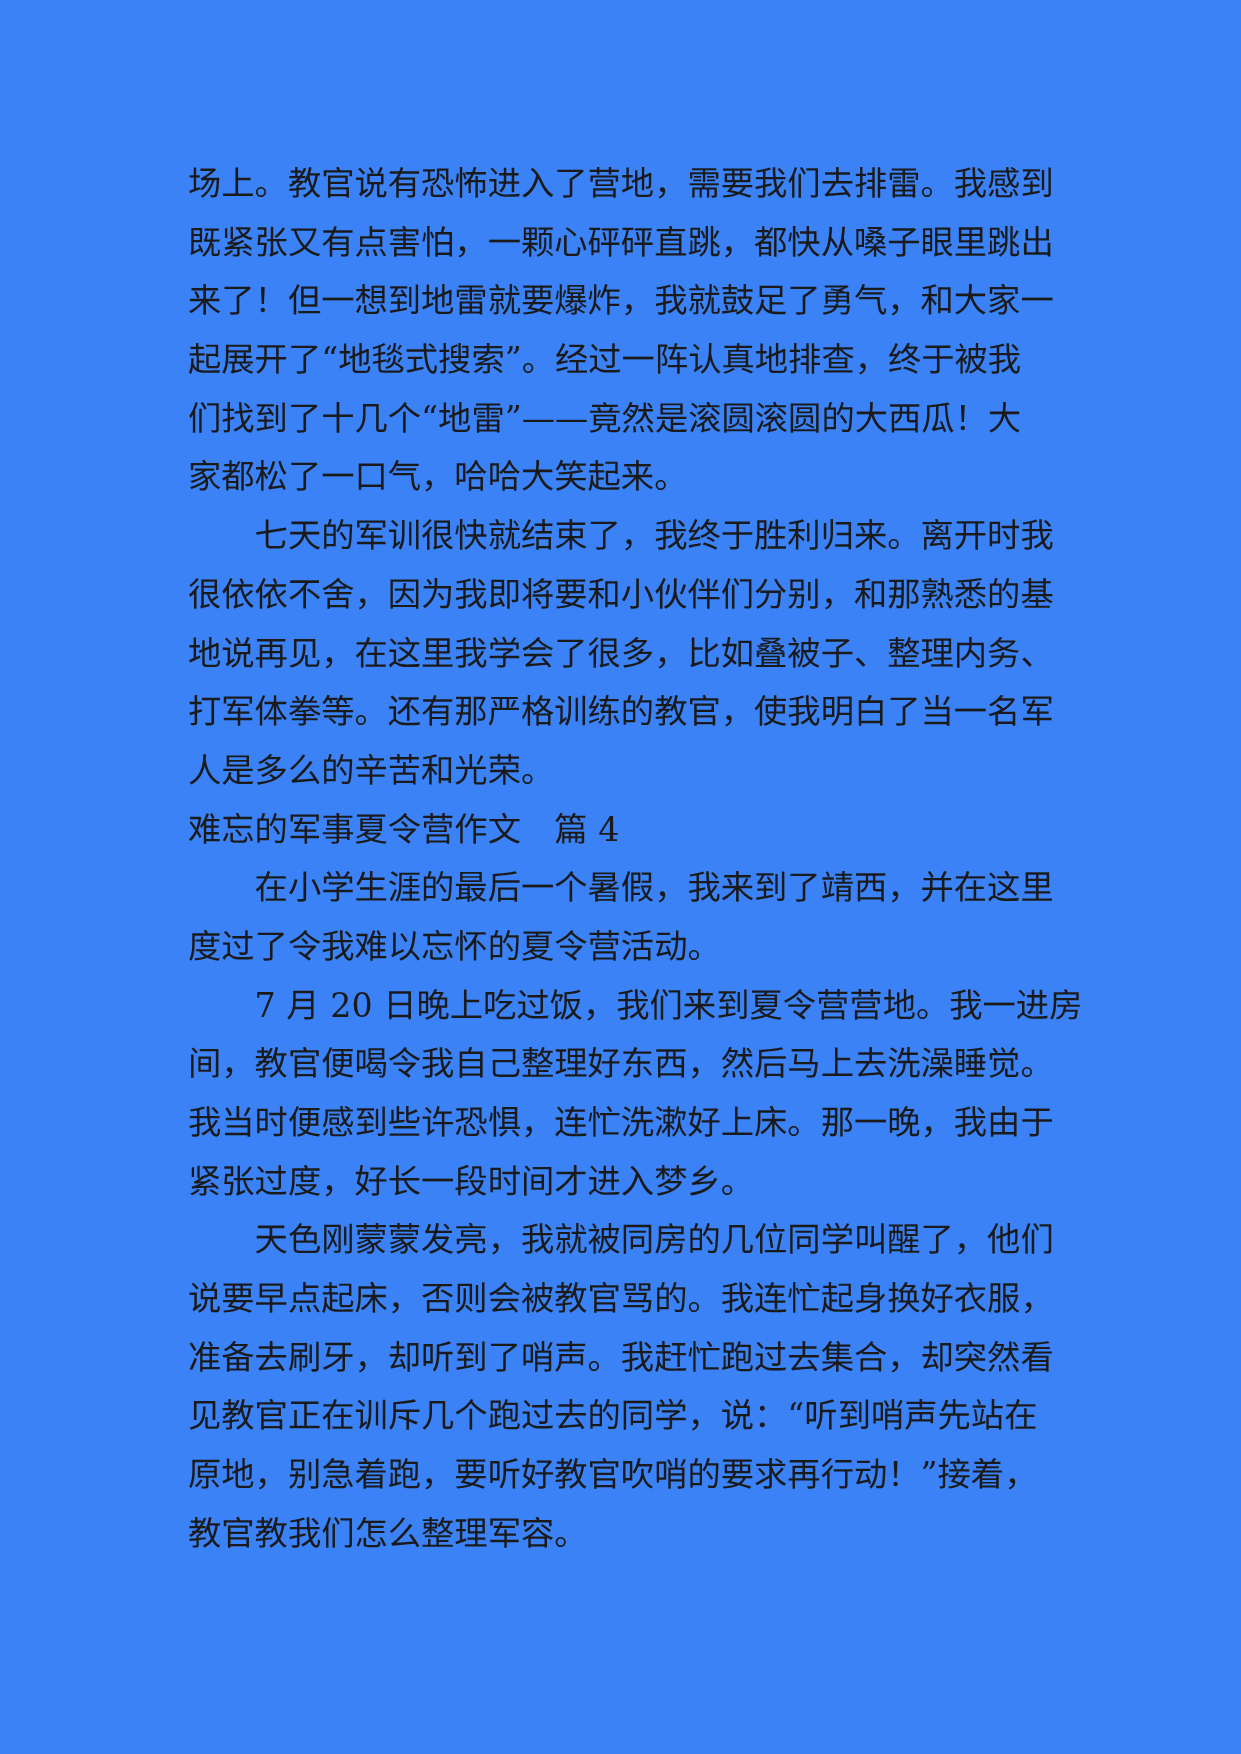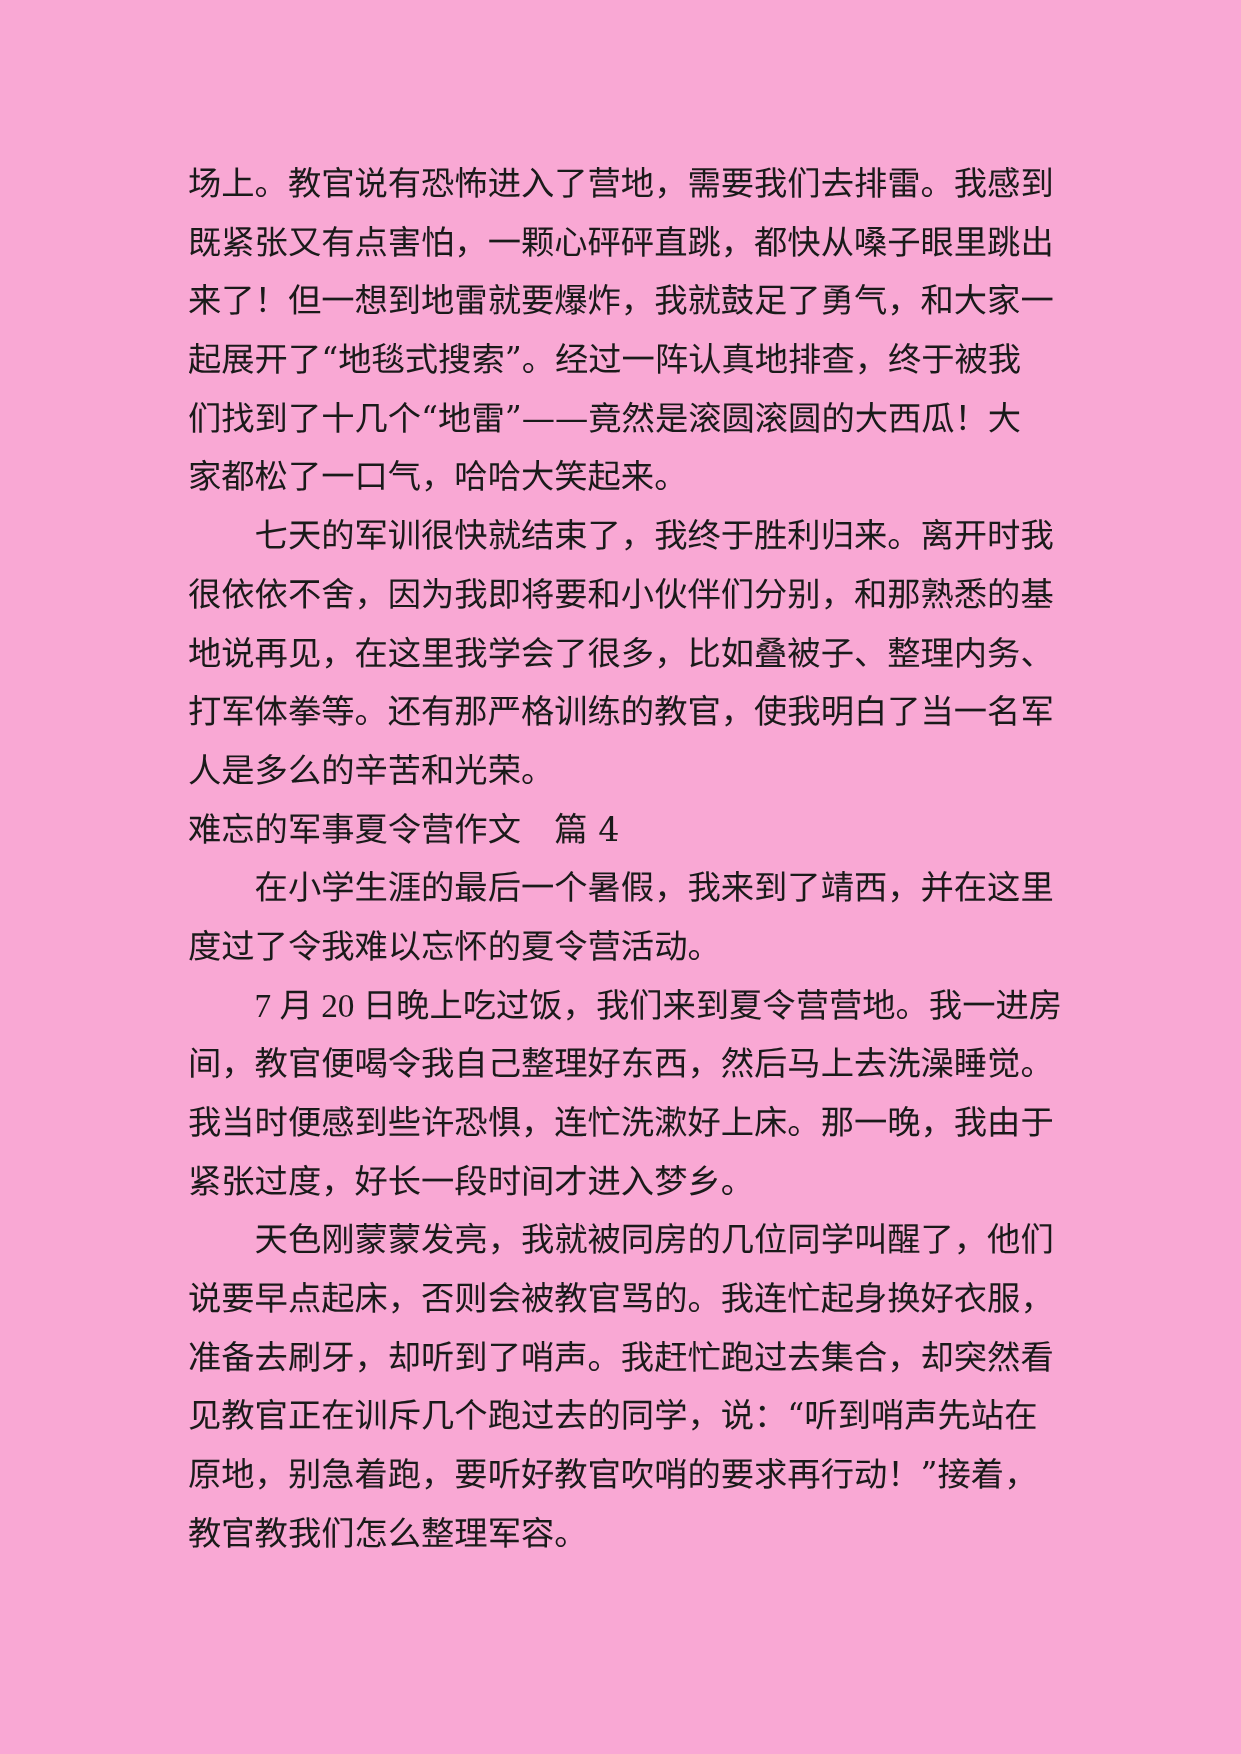--- a/index.html
+++ b/index.html
@@ -9,21 +9,21 @@
   body {
     width: 1241px;
     height: 1754px;
     background: #ffffff;
     overflow: hidden;
   }
   .page {
     position: relative;
     width: 1241px;
     height: 1754px;
-    background: #f9a8d4;
+    background: #3b82f6;
   }
   .text-block {
     position: absolute;
     left: 188px;
     top: 155px;
     width: 900px;
     font-family: "DejaVu Serif", "Liberation Serif", serif;
     font-size: 33.3px;
     line-height: 58.7px;
     font-weight: 400;
@@ -33,21 +33,20 @@
   .paragraph {
     margin: 0;
     padding: 0;
   }
   .line {
     height: 58.7px;
     white-space: pre;
   }
   .line.indented {
     text-indent: 66.6px;
-    font-family: Liberation Serif, serif;
   }
 </style>
 </head>
 <body>
 
 <div class="page">
   <div class="text-block" id="text-block" style="color: rgb(26, 26, 26);"><div class="paragraph"><div class="line">场上。教官说有恐怖进入了营地，需要我们去排雷。我感到</div><div class="line">既紧张又有点害怕，一颗心砰砰直跳，都快从嗓子眼里跳出</div><div class="line">来了！但一想到地雷就要爆炸，我就鼓足了勇气，和大家一</div><div class="line">起展开了“地毯式搜索”。经过一阵认真地排查，终于被我</div><div class="line">们找到了十几个“地雷”——竟然是滚圆滚圆的大西瓜！大</div><div class="line">家都松了一口气，哈哈大笑起来。</div></div><div class="paragraph"><div class="line indented">七天的军训很快就结束了，我终于胜利归来。离开时我</div><div class="line">很依依不舍，因为我即将要和小伙伴们分别，和那熟悉的基</div><div class="line">地说再见，在这里我学会了很多，比如叠被子、整理内务、</div><div class="line">打军体拳等。还有那严格训练的教官，使我明白了当一名军</div><div class="line">人是多么的辛苦和光荣。</div></div><div class="paragraph"><div class="line">难忘的军事夏令营作文　篇 4</div></div><div class="paragraph"><div class="line indented">在小学生涯的最后一个暑假，我来到了靖西，并在这里</div><div class="line">度过了令我难以忘怀的夏令营活动。</div></div><div class="paragraph"><div class="line indented">7 月 20 日晚上吃过饭，我们来到夏令营营地。我一进房</div><div class="line">间，教官便喝令我自己整理好东西，然后马上去洗澡睡觉。</div><div class="line">我当时便感到些许恐惧，连忙洗漱好上床。那一晚，我由于</div><div class="line">紧张过度，好长一段时间才进入梦乡。</div></div><div class="paragraph"><div class="line indented">天色刚蒙蒙发亮，我就被同房的几位同学叫醒了，他们</div><div class="line">说要早点起床，否则会被教官骂的。我连忙起身换好衣服，</div><div class="line">准备去刷牙，却听到了哨声。我赶忙跑过去集合，却突然看</div><div class="line">见教官正在训斥几个跑过去的同学，说：“听到哨声先站在</div><div class="line">原地，别急着跑，要听好教官吹哨的要求再行动！”接着，</div><div class="line">教官教我们怎么整理军容。</div></div></div>
 </div>
 
 </body></html>

